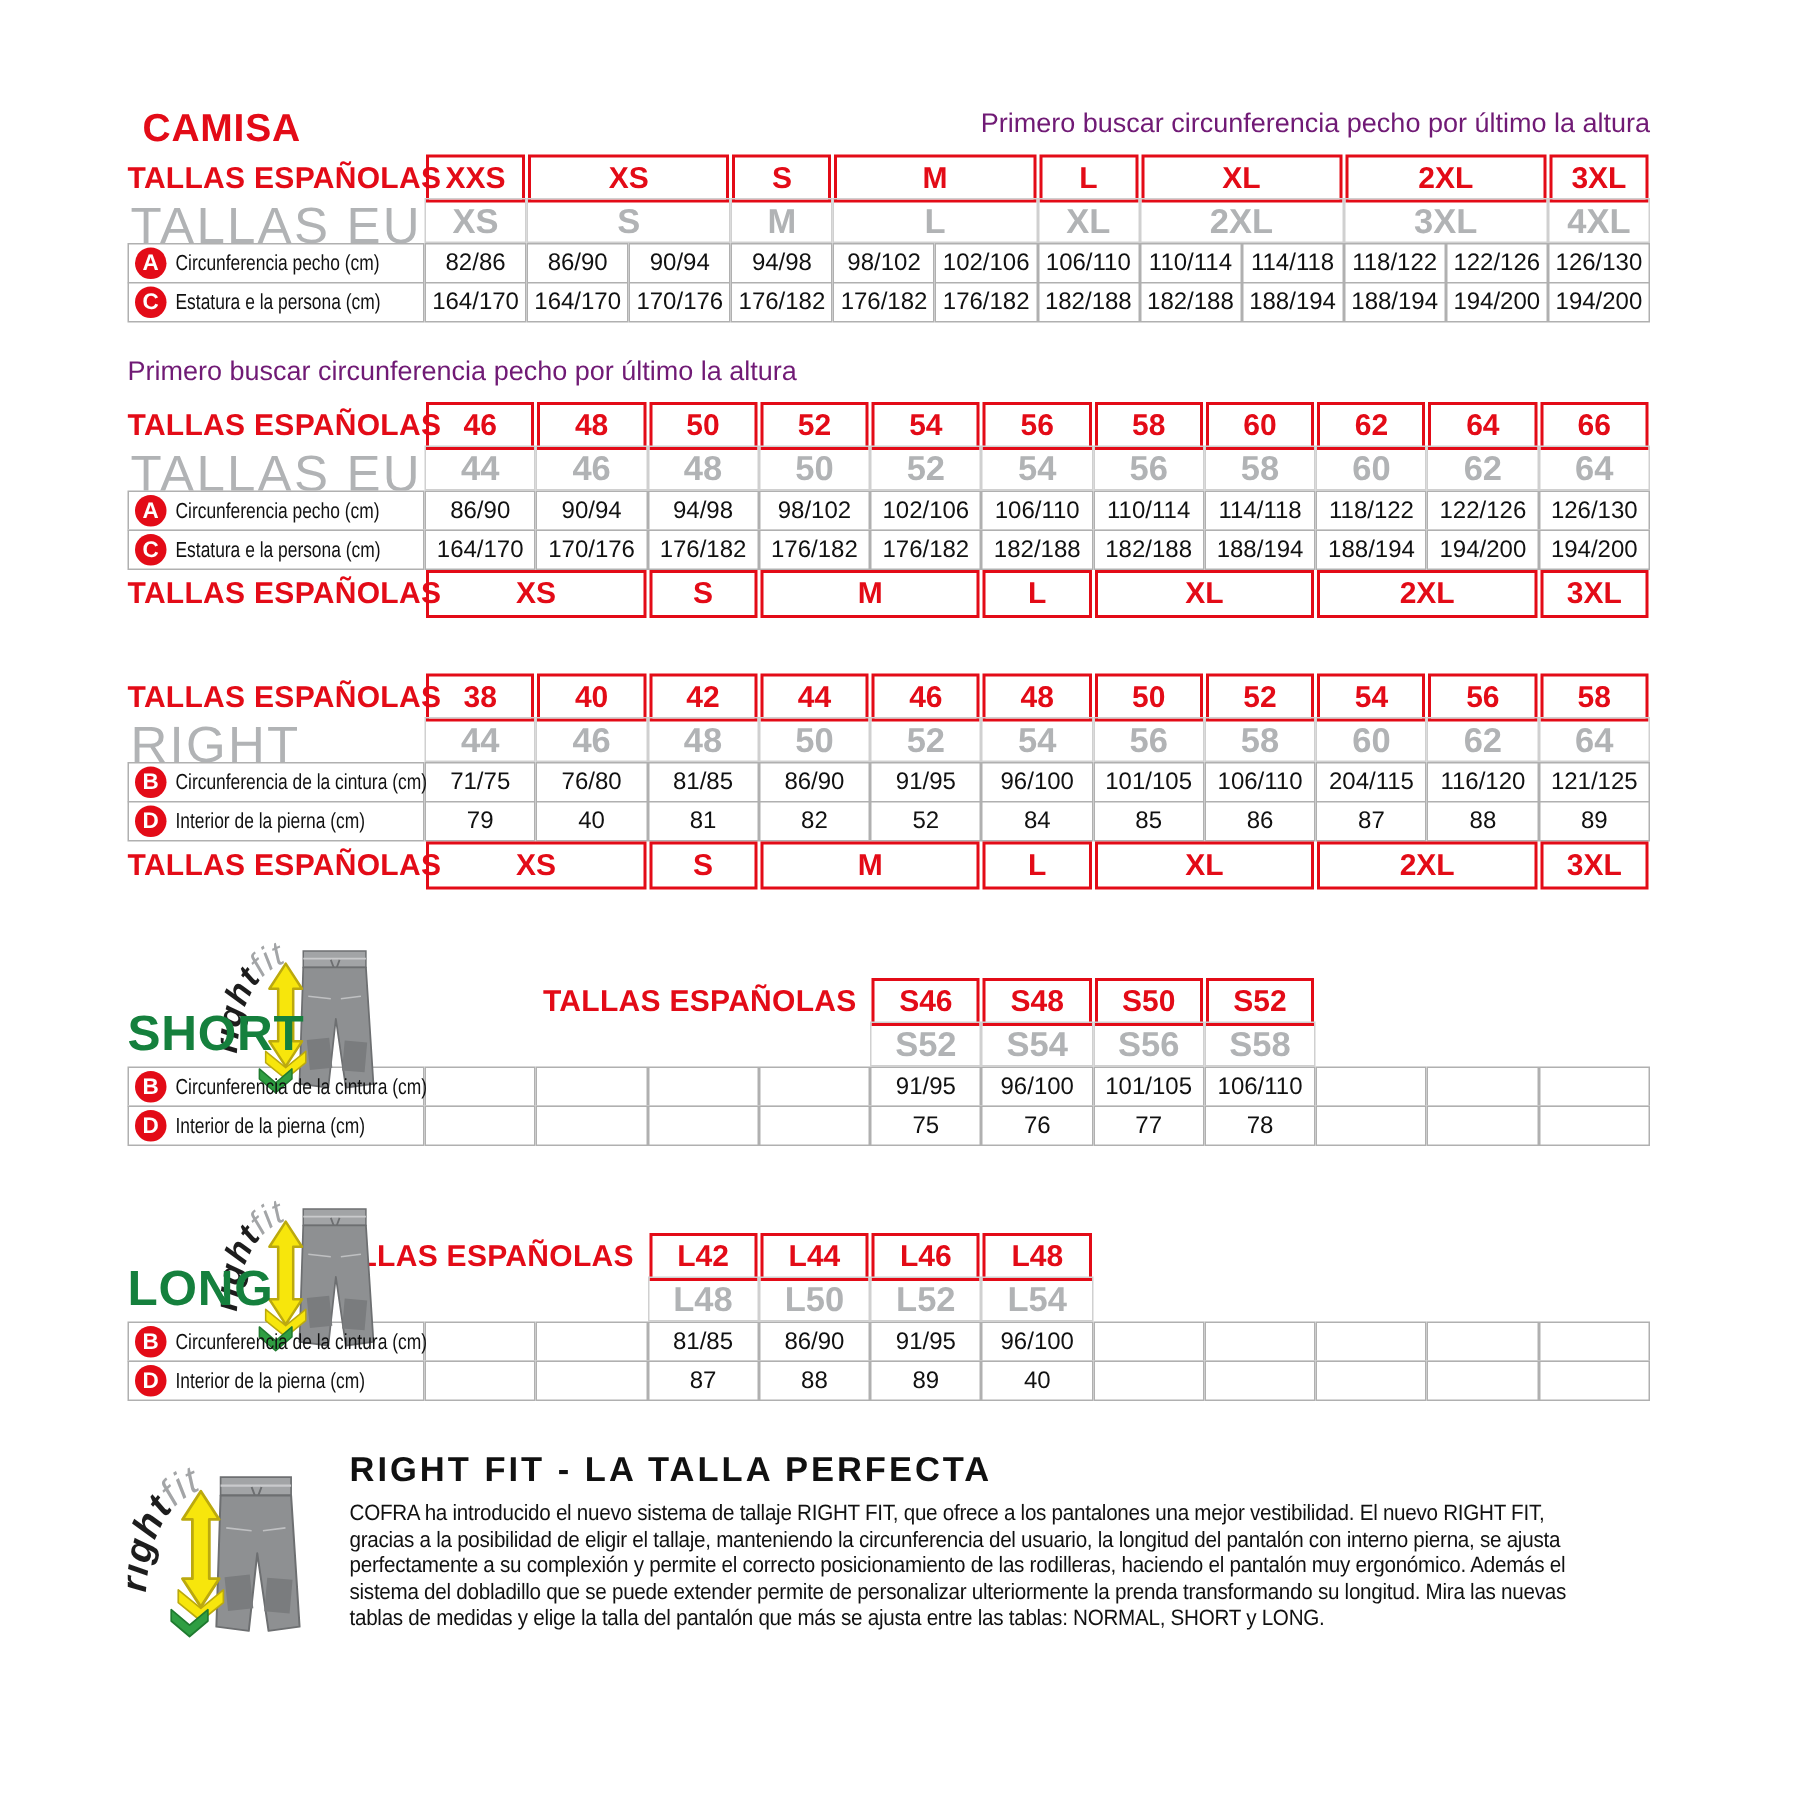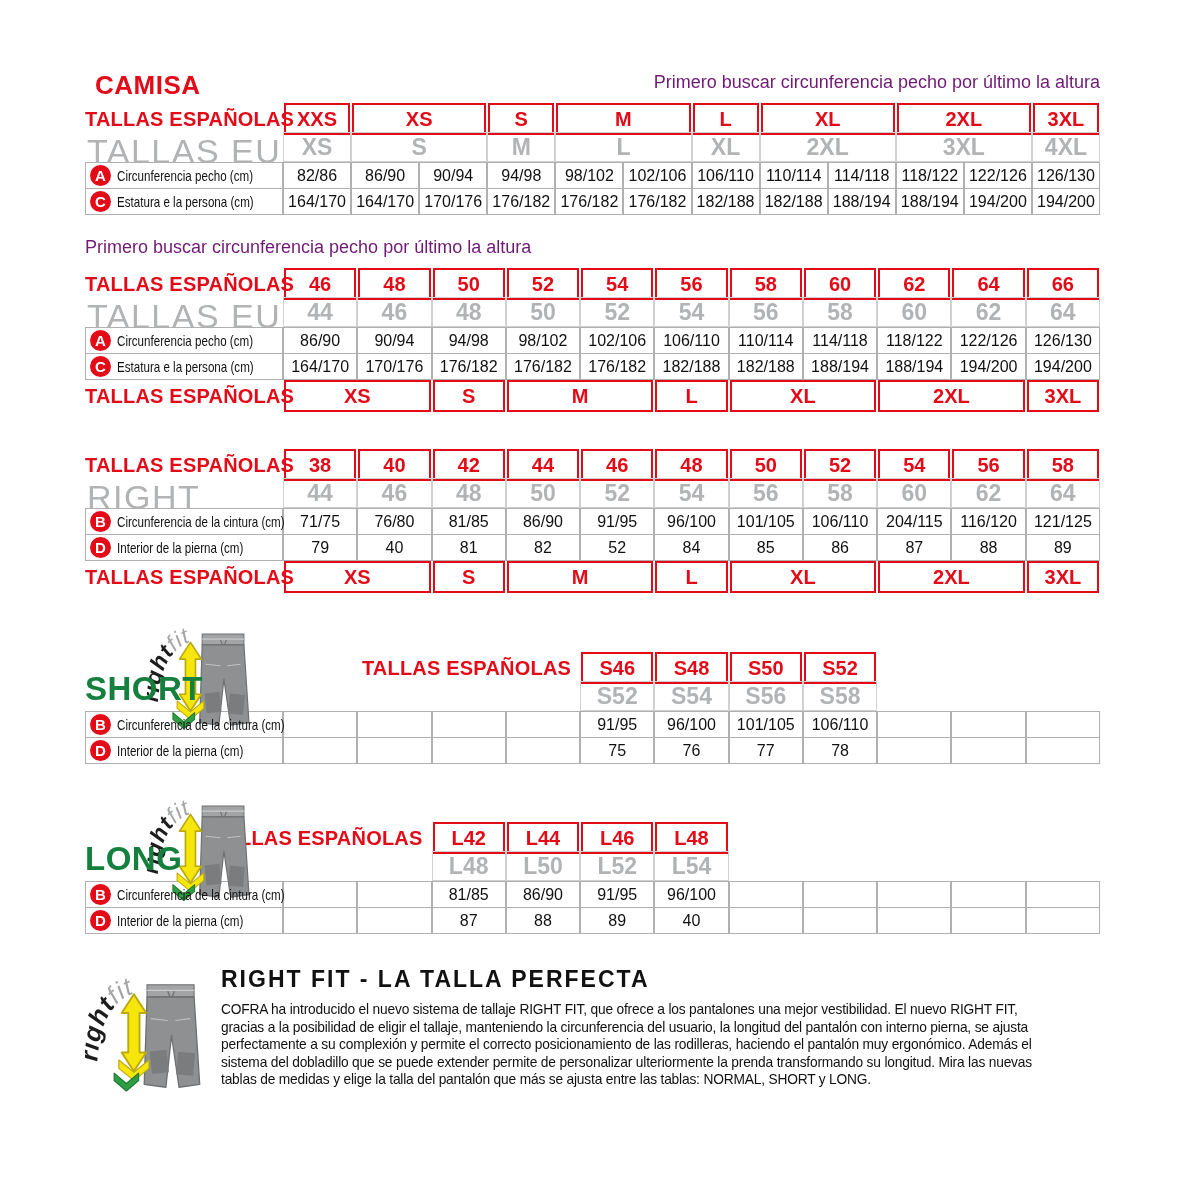--- a/index.html
+++ b/index.html
@@ -25,21 +25,21 @@
   .row-label{ border:1px solid var(--line); display:flex; align-items:center; gap:6px; padding-left:4px; height:27px; background:#fff; }
   .circle{ width:21px; height:21px; min-width:21px; border-radius:50%; background:var(--red); color:#fff; font-weight:bold; font-size:15px; display:flex; align-items:center; justify-content:center; }
   .lbl-text{ font-size:14.5px; white-space:nowrap; transform:scaleX(.8); transform-origin:left center; letter-spacing:0; }
   .sp-short{ grid-column:1/6; }
   .sp-long{ grid-column:1/4; }
   .fit-sec{ position:relative; }
   .fit-name{ position:absolute; left:0; font-weight:bold; font-size:33px; letter-spacing:.5px; color:#15803d; }
   .logo-sm{ position:absolute; width:112px; height:117px; }
   .logo-lg{ width:126px; height:132px; flex:0 0 auto; }
   .info-sec{ display:flex; margin-top:28px; width:1030px; }
-  .info-text{ margin-left:10px; padding-top:4px; }
+  .info-text{ margin-left:22px; padding-top:4px; }
   .info-title{ font-size:23px; font-weight:bold; letter-spacing:2px; color:#111; margin-bottom:8px; white-space:nowrap; }
   .info-line{ font-size:14.8px; line-height:17.6px; white-space:nowrap; letter-spacing:-.2px; transform:scaleX(.93); transform-origin:left center; }
 </style>
 </head>
 <body>
 
 <svg width="0" height="0" style="position:absolute" aria-hidden="true">
   <defs>
     <symbol id="fitlogo" viewBox="0 0 134 140">
       <path id="arcp" d="M13 106 C 17 44, 44 12, 128 38" fill="none"></path>

